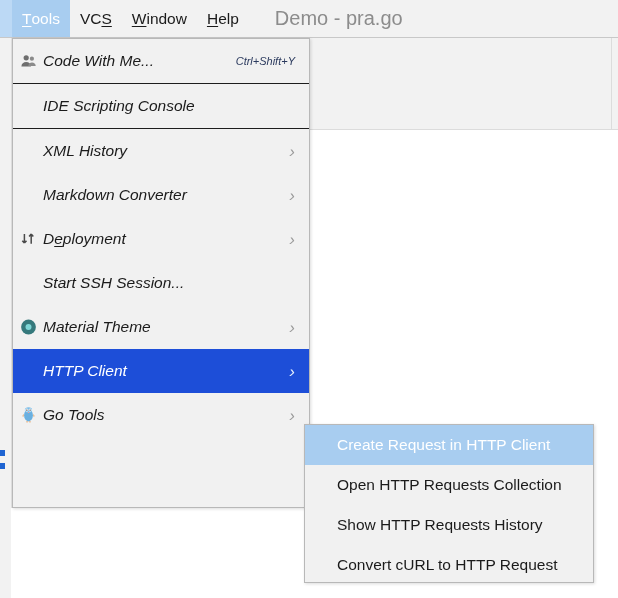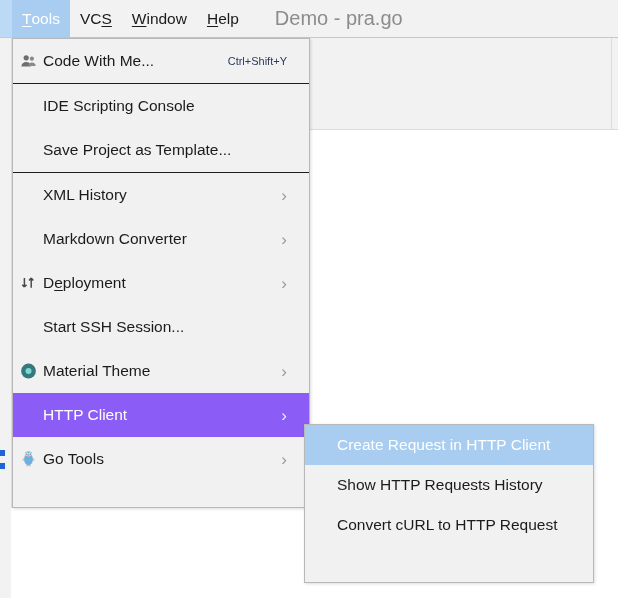--- a/index.html
+++ b/index.html
@@ -150,28 +150,29 @@
     width: 290px;
     height: 159px;
   }
 
   .menu-item {
     position: relative;
     display: flex;
     align-items: center;
     height: 44px;
     padding-left: 30px;
-    padding-right: 22px;
+    padding-right: 14px;
     box-sizing: border-box;
     font-size: 15.5px;
     color: #1b1b1b;
     white-space: nowrap;
+    font-style: italic;
   }
   .menu-item.highlighted {
-    background: #8b5cf6;
+    background: #1d4ed8;
     color: #ffffff;
   }
   .menu-item .label .mn {
     text-decoration: underline;
     text-underline-offset: 2px;
   }
   .menu-item .shortcut {
     margin-left: auto;
     padding-left: 22px;
     font-size: 11px;
@@ -286,23 +287,20 @@
       <span class="label">Code With Me...</span>
       <span class="shortcut">Ctrl+Shift+Y</span>
     </div>
 
     <div class="menu-sep"></div>
 
     <div class="menu-item">
       <span class="label">IDE Scripting Console</span>
     </div>
 
-    <div class="menu-item">
-      <span class="label">Save Project as Template...</span>
-    </div>
 
 
     <div class="menu-sep"></div>
 
     <div class="menu-item">
       <span class="label">XML History</span>
       <span class="arrow">›</span>
     </div>
 
     <div class="menu-item">
@@ -359,20 +357,23 @@
       <span class="label">Go Tools</span>
       <span class="arrow">›</span>
     </div>
   </div>
 
   <div id="http-submenu" class="popup">
     <div class="submenu-item highlighted">
       <span>Create Request in HTTP Client</span>
     </div>
     <div class="submenu-item">
+      <span>Open HTTP Requests Collection</span>
+    </div>
+    <div class="submenu-item">
       <span>Show HTTP Requests History</span>
     </div>
     <div class="submenu-item">
       <span>Convert cURL to HTTP Request</span>
     </div>
   </div>
 
   <div id="watermark">CSDN @社恐627</div>
 
 </div>

